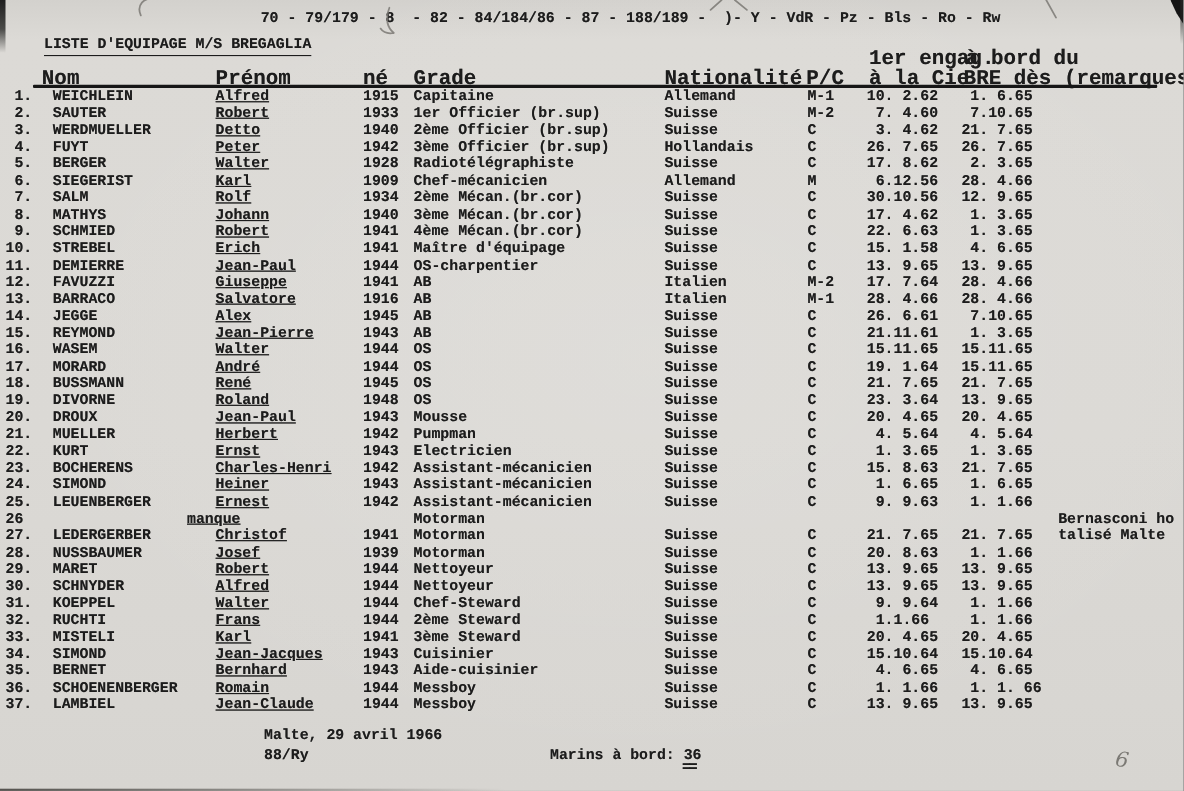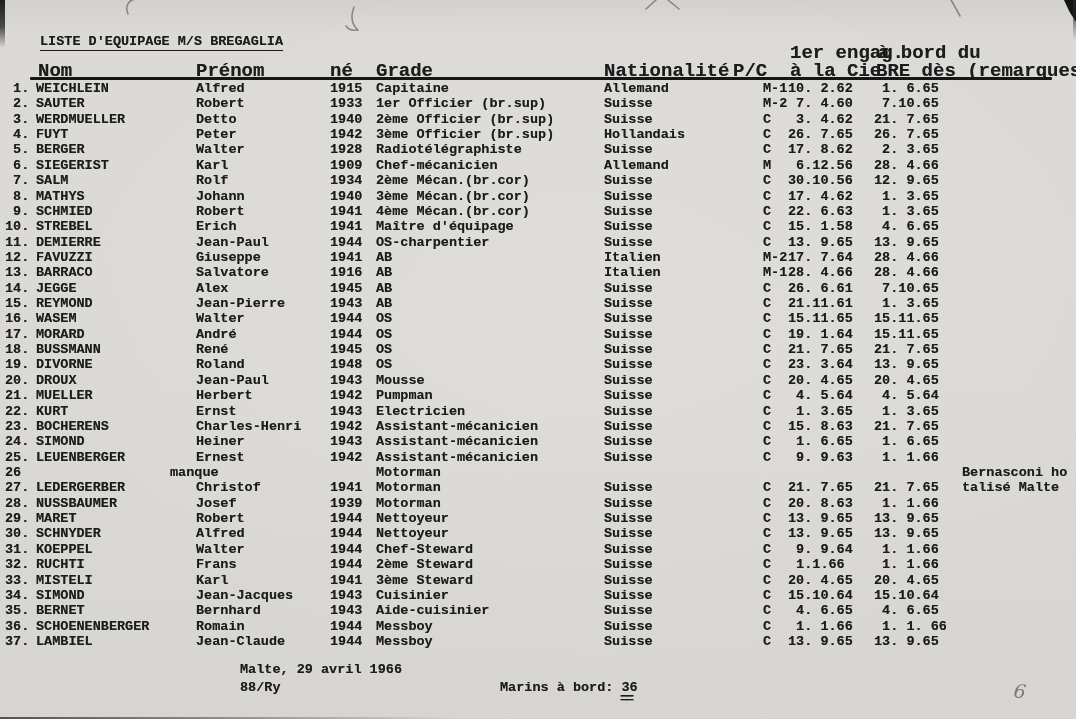--- a/index.html
+++ b/index.html
@@ -28,27 +28,27 @@
   #h-grade{top:60px;left:376px;}
   #h-nat{top:60px;left:604px;}
   #h-pc{top:60px;left:733px;}
   #h-engag2{top:60px;left:790px;}
   #h-bord2{top:60px;left:876px;}
   #header-rule{top:77px;left:30px;width:1022px;height:2.5px;background:#161616;border-radius:1px;}
   #crew-table-body{position:absolute;top:81px;left:0;width:1076px;}
   .row{position:relative;height:15.37px;font-size:13.5px;}
   .c{position:absolute;top:0;white-space:pre;}
   .c.num{left:5px;}
-  .c.nom{left:36px;}
-  .c.prenom{left:196px;}
+  .c.nom{left:48px;}
+  .c.prenom{left:196px;text-decoration:underline;}
   .c.prenom.shift{left:170px;}
   .c.ne{left:330px;}
   .c.grade{left:376px;}
   .c.nat{left:604px;}
-  .c.pc{left:734px;margin-left:29px;}
+  .c.pc{left:734px;}
   .c.d1{left:788px;}
   .c.d2{left:874px;}
   .c.rem{left:962px;}
   .foot{font-size:13.5px;}
   #place-date{top:662px;left:240px;}
   #ref-code{top:680px;left:240px;}
   #summary-line{top:662px;left:500px;}
   #total-line{top:680px;left:500px;}
   #total-underline{top:691px;left:620px;letter-spacing:-2px;}
   #page-number{top:680px;left:1014px;font-size:19px;color:#7b7974;font-weight:normal;
@@ -62,20 +62,21 @@
     background:linear-gradient(180deg,#222 0%,rgba(60,60,60,0) 100%);}
   #edge-bottom{left:0;bottom:0;width:460px;height:2px;
     background:linear-gradient(90deg,#55534f 0%,#8a8884 45%,rgba(140,138,134,0) 100%);}
   #pencil-marks{left:0;top:0;width:1076px;height:719px;pointer-events:none;}
 </style>
 </head>
 <body>
 
 <div id="page">
 
+  <div class="abs" id="routing-line">70 - 79/179 - 8  - 82 - 84/184/86 - 87 - 188/189 -  )- Y - VdR - Pz - Bls - Ro - Rw</div>
 
   <div class="abs" id="doc-title">LISTE D'EQUIPAGE M/S BREGAGLIA</div>
 
   <div class="abs hdr" id="h-engag1">1er engag.</div>
   <div class="abs hdr" id="h-bord1">à bord du</div>
   <div class="abs hdr" id="h-nom">Nom</div>
   <div class="abs hdr" id="h-prenom">Prénom</div>
   <div class="abs hdr" id="h-ne">né</div>
   <div class="abs hdr" id="h-grade">Grade</div>
   <div class="abs hdr" id="h-nat">Nationalité</div>

